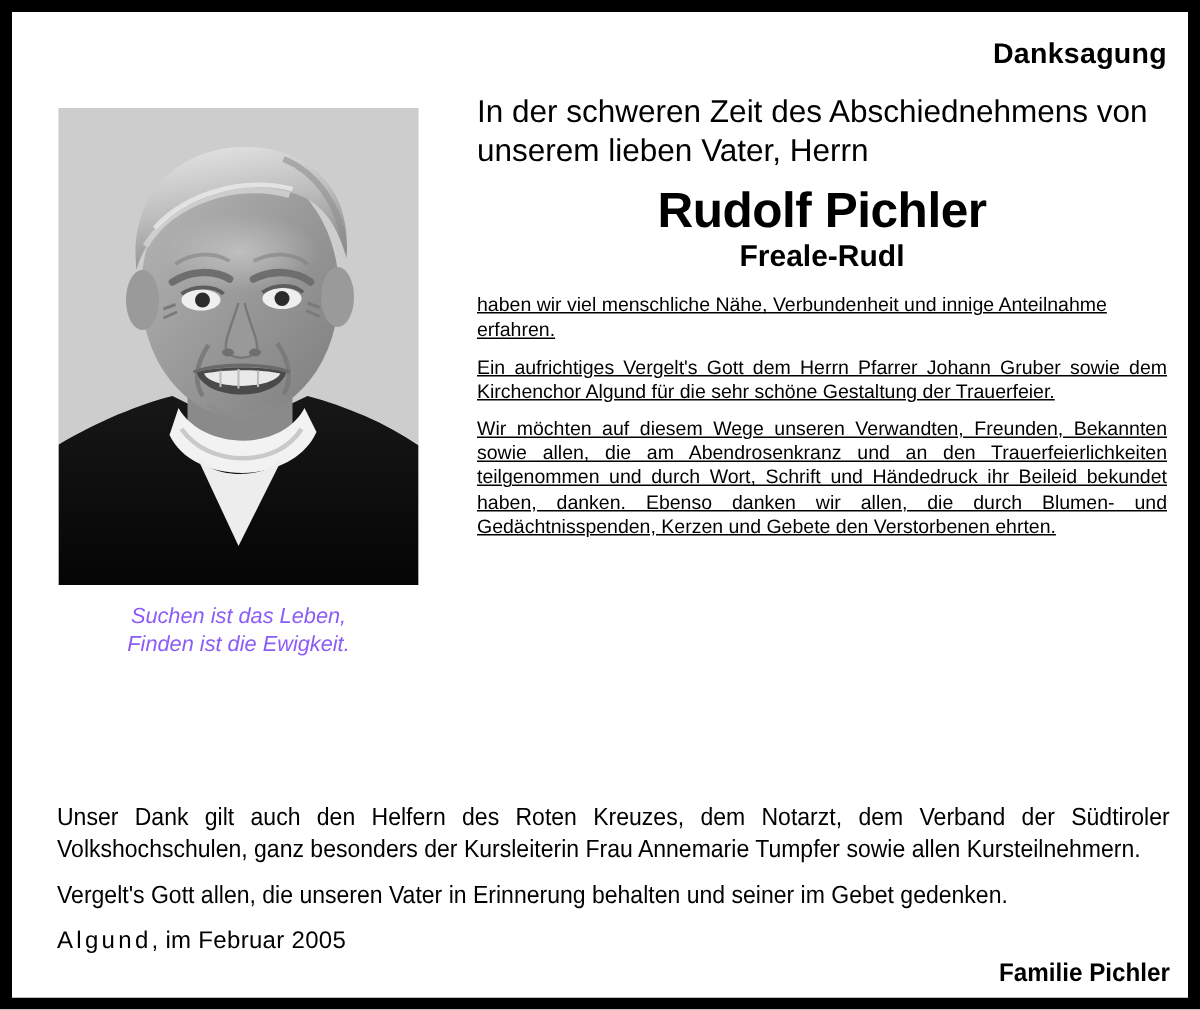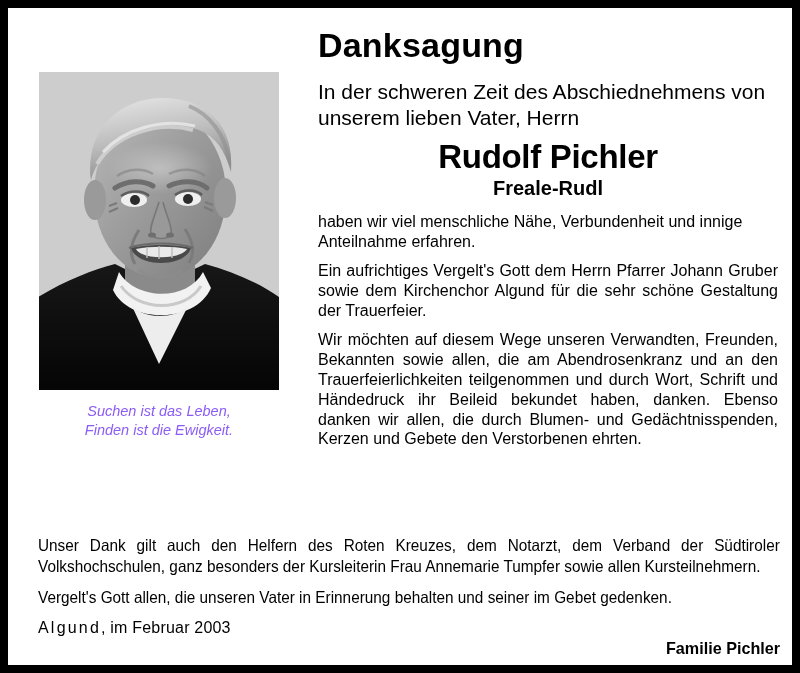--- a/index.html
+++ b/index.html
@@ -60,23 +60,23 @@
   .caption div { white-space: nowrap; }
 
   
   .right-col {
     position: absolute;
     left: 310px;
     top: 18px;
     width: 460px;
   }
   .danksagung {
-    text-align: left;
-    font-weight: bold;
-    font-size: 34px;
+    text-align: right;
+    font-weight: bold;
+    font-size: 19px;
     letter-spacing: 0.2px;
     margin: 0 0 14px 0;
   }
   .intro {
     font-size: 21px;
     line-height: 1.24;
     margin: 0 0 6px 0;
     text-align: left;
   }
   .name {
@@ -87,25 +87,26 @@
     margin: 8px 0 2px 0;
     letter-spacing: -0.3px;
   }
   .nickname {
     text-align: center;
     font-weight: bold;
     font-size: 20px;
     margin: 0 0 12px 0;
   }
   .para {
-    font-size: 16px;
+    font-size: 13px;
     line-height: 1.245;
     margin: 0 0 9px 0;
     text-align: justify;
     text-justify: inter-word;
+    text-decoration: underline;
   }
   .para.last-left { text-align: left; }
 
   
   .bottom {
     position: absolute;
     left: 30px;
     top: 527px;
     width: 742px;
   }
@@ -243,19 +244,19 @@
       <p class="para last-left">haben wir viel menschliche Nähe, Verbundenheit und innige Anteilnahme erfahren.</p>
       <p class="para">Ein aufrichtiges Vergelt's Gott dem Herrn Pfarrer Johann Gruber sowie dem Kirchenchor Algund für die sehr schöne Gestaltung der Trauerfeier.</p>
       <p class="para">Wir möchten auf diesem Wege unseren Verwandten, Freunden, Bekannten sowie allen, die am Abendrosenkranz und an den Trauerfeierlichkeiten teilgenommen und durch Wort, Schrift und Händedruck ihr Beileid bekundet haben, danken. Ebenso danken wir allen, die durch Blumen- und Gedächtnisspenden, Kerzen und Gebete den Verstorbenen ehrten.</p>
     </div>
 
     <div class="bottom">
       <p class="wide-para">Unser Dank gilt auch den Helfern des Roten Kreuzes, dem Notarzt, dem Verband der Südtiroler Volkshochschulen, ganz besonders der Kursleiterin Frau Annemarie Tumpfer sowie allen Kursteilnehmern.</p>
       <p class="wide-para single">Vergelt's Gott allen, die unseren Vater in Erinnerung behalten und seiner im Gebet gedenken.</p>
 
       <div class="signature-row">
-        <div class="place-date"><span class="place">Algund</span><span>, im Februar 2003</span></div>
+        <div class="place-date"><span class="place">Algund</span><span>, im Februar 2005</span></div>
         <div class="family">Familie Pichler</div>
       </div>
     </div>
 
   </div>
 </div>
 
 </body></html>

